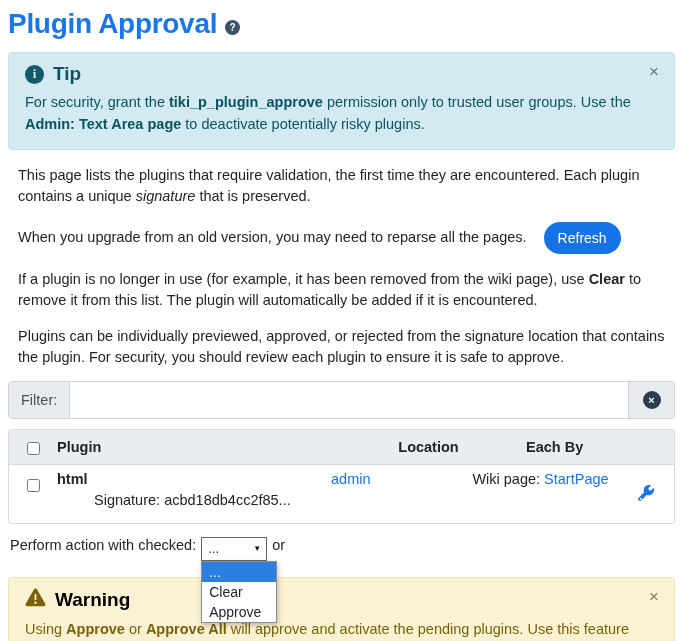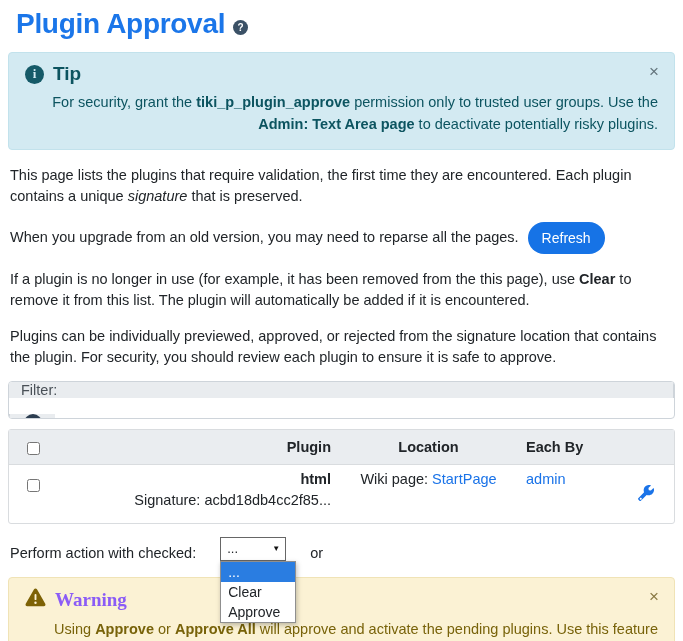--- a/index.html
+++ b/index.html
@@ -1,77 +1,77 @@
 <!DOCTYPE html>
 <html><head>
 <meta charset="utf-8">
 <style>
   * { box-sizing: border-box; margin: 0; padding: 0; }
   html, body { width: 683px; height: 641px; background: #fff; overflow: hidden; }
   body { font-family: "Liberation Sans", sans-serif; font-size: 14.5px; color: #212529; }
   .page { padding: 6px 8px 0; position: relative; }
 
   
-  .title-row { display: flex; align-items: center; gap: 8px; margin: 2px 8px 12px; }
+  .title-row { display: flex; align-items: center; gap: 8px; margin: 2px 0 12px; }
   h1 { font-size: 28px; font-weight: 700; color: #1b76e9; letter-spacing: -0.3px; }
   .help-icon { width: 15px; height: 15px; border-radius: 50%; background: #3b5166; color: #fff;
     font-size: 10px; font-weight: 700; display: inline-flex; align-items: center; justify-content: center;
     margin-top: 6px; cursor: pointer; }
 
   
   .alert { border-radius: 4px; padding: 10px 16px 13px; position: relative; }
   .alert-info { background: #d3eaf2; border: 1px solid #c2e2ec; color: #0c5460; }
   .alert-warning { background: #fbf2d4; border: 1px solid #f0e3b6; color: #78630a; margin-top: 16px; }
   .alert-heading { font-size: 19px; font-weight: 700; display: flex; align-items: center; gap: 9px; margin-bottom: 7px; }
-  .alert-warning .alert-heading { color: #8b5cf6; font-family: Liberation Serif, serif; }
-  .alert-body { line-height: 1.5; text-align: right; }
+  .alert-warning .alert-heading { color: #000000; }
+  .alert-body { line-height: 1.5; }
   .alert-close { position: absolute; top: 10px; right: 15px; font-size: 17px; color: #64757d;
     background: none; border: none; cursor: pointer; line-height: 1; font-family: "Liberation Sans", sans-serif; }
   .alert-warning .alert-close { color: #8a7a45; }
   .info-icon { width: 19px; height: 19px; border-radius: 50%; background: #155a68; color: #d3eaf2;
     font-size: 13px; font-weight: 700; display: inline-flex; align-items: center; justify-content: center;
     font-family: "Liberation Serif", serif; }
 
   
-  .para { margin: 15px 2px 0; line-height: 1.45; }
-  .para-inline { display: flex; align-items: center; flex-wrap: wrap; gap: 2px; }
+  .para { margin: 15px 10px 0; line-height: 1.45; }
+  .para-inline { display: flex; align-items: center; flex-wrap: wrap; gap: 10px; }
   .btn { border: none; border-radius: 16px; background: #1673e6; color: #fff; cursor: pointer;
     font-family: "Liberation Sans", sans-serif; }
   .btn-refresh { font-size: 14px; padding: 8px 14px; margin-left: 7px; }
 
   
   .filter-group { display: flex; align-items: stretch; height: 38px; margin: 13px 0 0;
-    border: 1px solid #ced4da; border-radius: 4px; overflow: hidden; background: #fff; flex-direction: column; }
+    border: 1px solid #ced4da; border-radius: 4px; overflow: hidden; background: #fff; }
   .filter-label { background: #e9ecef; color: #495057; display: flex; align-items: center;
     padding: 0 12px; border-right: 1px solid #ced4da; }
   .filter-input { flex: 1; border: none; outline: none; padding: 0 10px; font-size: 14.5px;
     font-family: "Liberation Sans", sans-serif; }
   .filter-clear { background: #e9ecef; border: none; border-left: 1px solid #ced4da; width: 46px;
     display: flex; align-items: center; justify-content: center; cursor: pointer; }
   .circle-x { width: 18px; height: 18px; border-radius: 50%; background: #2c3d50; color: #fff;
     font-size: 11px; font-weight: 700; display: inline-flex; align-items: center; justify-content: center; }
 
   
   .plugins-table { margin-top: 10px; border: 1px solid #d9dcdf; border-radius: 3px; }
   .t-row { display: flex; }
   .t-head { background: #eaedf0; font-weight: 700; border-bottom: 1px solid #d9dcdf; }
   .t-head .cell { padding: 9px 0; }
   .t-body .cell { padding: 6px 0 15px; }
   .cell-check { width: 48px; display: flex; justify-content: center; align-items: flex-start; padding-top: 12px !important; }
   .t-body .cell-check { padding-top: 14px !important; }
-  .cell-plugin { flex: 1; text-align: right; }
+  .cell-plugin { flex: 1; }
   .cell-loc { width: 195px; text-align: center; }
   .cell-added { width: 112px; }
   .cell-tools { width: 36px; display: flex; justify-content: flex-start; }
   .sig { font-weight: 400; margin-top: 5px; margin-left: 37px; }
   a.link { color: #1a73e8; text-decoration: none; cursor: pointer; }
   .wrench-btn { background: none; border: none; cursor: pointer; padding: 10px 4px 0 0; }
 
   
-  .action-row { display: flex; align-items: flex-end; margin: 13px 2px 0; gap: 24px; }
+  .action-row { display: flex; align-items: flex-start; margin: 13px 2px 0; gap: 5px; }
   .select-wrap { position: relative; }
   .fake-select { width: 66px; height: 24px; background: #fff; border: 1px solid #666;
     display: flex; align-items: center; justify-content: space-between; padding: 0 5px 0 6px;
     font-size: 13px; cursor: pointer; }
   .caret { font-size: 8px; color: #111; }
   .dropdown-list { position: absolute; top: 24px; left: 0; width: 76px; background: #fff;
     border: 1px solid #8f8f8f; box-shadow: 1px 2px 5px rgba(0,0,0,0.25); z-index: 10; font-size: 14px; }
   .dd-option { padding: 2px 7px; cursor: pointer; color: #212529; }
   .dd-option.selected { background: #2a7de1; color: #fff; }
   .btn-approve-all { font-size: 13.5px; padding: 7px 11px; }
@@ -98,21 +98,21 @@
     <div class="alert-body"><span>For security, grant the </span><b>tiki_p_plugin_approve</b><span> permission only to trusted user groups. Use the </span><b>Admin: Text Area page</b><span> to deactivate potentially risky plugins.</span></div>
   </div>
 
   <p class="para"><span>This page lists the plugins that require validation, the first time they are encountered. Each plugin contains a unique </span><em>signature</em><span> that is preserved.</span></p>
 
   <div class="para para-inline">
     <span>When you upgrade from an old version, you may need to reparse all the pages.</span>
     <button class="btn btn-refresh">Refresh</button>
   </div>
 
-  <p class="para"><span>If a plugin is no longer in use (for example, it has been removed from the this page), use </span><b>Clear</b><span> to remove it from this list. The plugin will automatically be added if it is encountered.</span></p>
+  <p class="para"><span>If a plugin is no longer in use (for example, it has been removed from the wiki page), use </span><b>Clear</b><span> to remove it from this list. The plugin will automatically be added if it is encountered.</span></p>
 
   <p class="para">Plugins can be individually previewed, approved, or rejected from the signature location that contains the plugin. For security, you should review each plugin to ensure it is safe to approve.</p>
 
   <div class="filter-group">
     <span class="filter-label">Filter:</span>
     <input class="filter-input" type="text" value="" style="">
     <button class="filter-clear">
       <span class="circle-x">×</span>
     </button>
   </div>
@@ -128,25 +128,25 @@
       <div class="cell cell-tools"></div>
     </div>
     <div class="t-row t-body">
       <div class="cell cell-check">
           <input type="checkbox" style="">
         </div>
       <div class="cell cell-plugin">
         <div style="font-weight:700">html</div>
         <div class="sig">Signature: acbd18db4cc2f85...</div>
       </div>
+      <div class="cell cell-added">
+        <a class="link">admin</a>
+      </div>
       <div class="cell cell-loc">
         <span>Wiki page: </span><a class="link">StartPage</a>
-      </div>
-      <div class="cell cell-added">
-        <a class="link">admin</a>
       </div>
       <div class="cell cell-tools">
         <button class="wrench-btn">
           <span>
             <svg width="16" height="16" viewBox="0 0 512 512">
                 <path fill="#1a73e8" d="M507.7 109.1c-2.2-9-13.5-12.1-20.1-5.5l-74.4 74.4-67.9-11.3-11.3-67.9 74.4-74.4c6.6-6.6 3.4-17.9-5.7-20.2-60.1-15-126.4.5-173.4 47.4-49.1 49.1-60 123.4-34.4 184.2L9.3 420.4c-12.3 12.3-12.3 32.3 0 44.6l37.7 37.7c12.3 12.3 32.3 12.3 44.6 0l184.4-184.4c60.8 25.6 135.1 14.7 184.2-34.4 47-47 62.5-113.3 47.5-174.8zM88 472c-17.7 0-32-14.3-32-32s14.3-32 32-32 32 14.3 32 32-14.3 32-32 32z"></path>
               </svg>
           </span>
         </button>
       </div>

